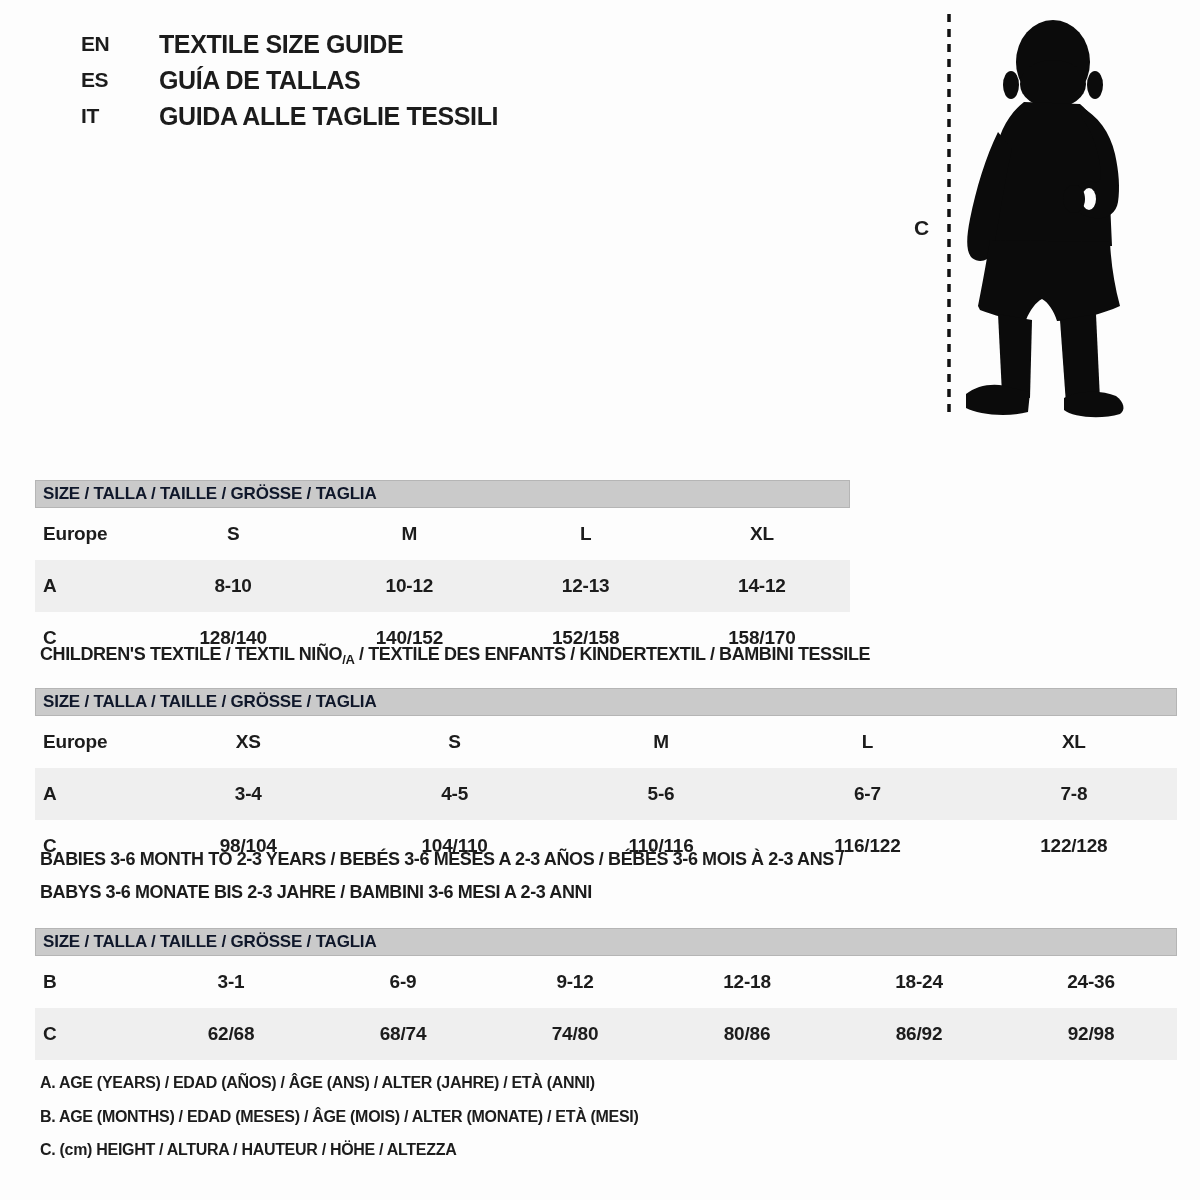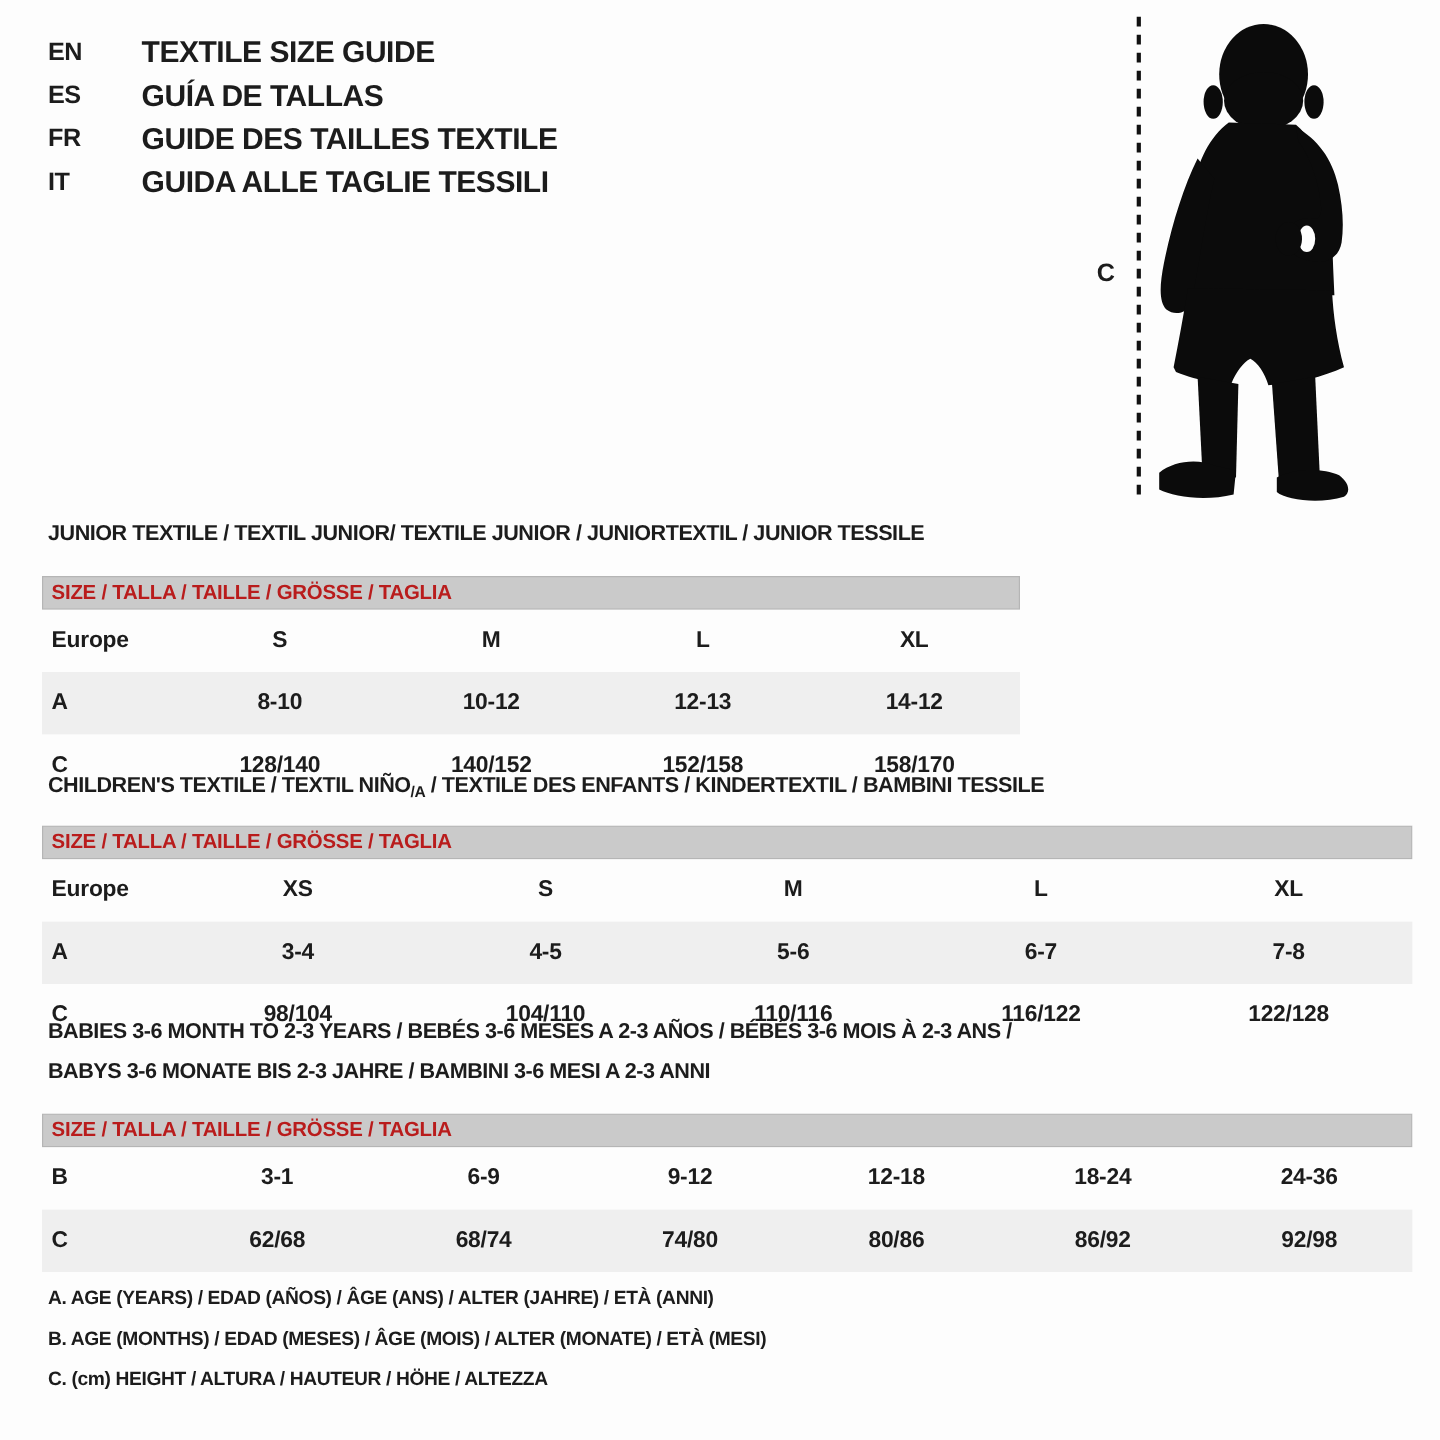--- a/index.html
+++ b/index.html
@@ -6,42 +6,42 @@
   .canvas {
     position:relative;
     width:1200px; height:1200px;
     background:#fdfdfd;
     font-family:"Liberation Sans", sans-serif;
     color:#1c1c1c;
     overflow:hidden;
   }
   
   .lang-list { position:absolute; left:40px; top:26px; }
-  .lang-row { display:flex; align-items:center; height:36px; }
+  .lang-row { display:flex; align-items:center; height:36px;margin-left:41px; }
   .lang-code { width:78px; font-weight:bold; font-size:21px; letter-spacing:-0.4px; }
   .lang-label { font-weight:bold; font-size:25px; letter-spacing:-0.4px; white-space:nowrap; }
 
   
   .measure-line { position:absolute; left:944px; top:10px; }
   .measure-label { position:absolute; left:914px; top:216px; font-size:21px; font-weight:bold; }
   .silhouette { position:absolute; left:960px; top:14px; }
 
   
   .sec-title {
     position:absolute; left:40px;
     font-size:18px; font-weight:bold; letter-spacing:-0.4px;
     white-space:nowrap; line-height:33px;
   }
   .sub { font-size:13px; vertical-align:-4px; }
 
   
   .size-table { position:absolute; left:35px; }
   .band {
     height:28px; display:flex; align-items:center;
-    background:#cacaca; color:#b91c1c;
+    background:#cacaca; color:#0f172a;
     font-size:17px; font-weight:bold; letter-spacing:-0.2px;
     padding-left:8px; box-sizing:border-box;
     box-shadow: inset 0 0 0 1px rgba(0,0,0,0.10);
   }
   .t-row { display:flex; align-items:center; height:52px;
            font-size:19px; font-weight:bold; letter-spacing:-0.2px; }
   .t-row.stripe { background:#efefef; }
   .t-label { width:110px; padding-left:8px; box-sizing:border-box; }
   .t-val { flex:1; text-align:center; }
 
@@ -56,24 +56,20 @@
 <div class="canvas">
 
   <div class="lang-list">
     <div class="lang-row">
       <span class="lang-code">EN</span>
       <span class="lang-label">TEXTILE SIZE GUIDE</span>
     </div>
     <div class="lang-row">
       <span class="lang-code">ES</span>
       <span class="lang-label">GUÍA DE TALLAS</span>
-    </div>
-    <div class="lang-row">
-      <span class="lang-code">FR</span>
-      <span class="lang-label">GUIDE DES TAILLES TEXTILE</span>
     </div>
     <div class="lang-row">
       <span class="lang-code">IT</span>
       <span class="lang-label">GUIDA ALLE TAGLIE TESSILI</span>
     </div>
   </div>
 
   <svg class="measure-line" width="10" height="412">
     <line x1="5" y1="4" x2="5" y2="408" stroke="#111" stroke-width="3.5" stroke-dasharray="8 7"></line>
   </svg>
@@ -98,21 +94,20 @@
       <path d="M30,226 C26,250 22,272 18,292 L20,296 C40,304 58,306 66,306 C70,296 76,288 82,285 C88,288 94,297 97,307 C120,306 142,300 160,292 C154,270 151,248 150,228 Z"></path>
 
       <path d="M38,300 L72,306 L70,384 L42,380 Z"></path>
       <path d="M100,306 L136,300 L140,386 L106,390 Z"></path>
 
       <path d="M6,380 C18,370 38,368 52,374 L70,378 L68,398 C44,404 18,400 6,394 Z"></path>
       <path d="M104,384 C118,376 142,376 156,382 C164,388 166,396 160,400 C140,406 112,403 104,396 Z"></path>
     </g>
   </svg>
 
-  <div class="sec-title" style="top:428px">JUNIOR TEXTILE / TEXTIL JUNIOR/ TEXTILE JUNIOR / JUNIORTEXTIL / JUNIOR TESSILE</div>
   <div class="size-table" style="top:480px; width:815px">
     <div class="band">SIZE / TALLA / TAILLE / GRÖSSE / TAGLIA</div>
     <div class="t-row">
       <span class="t-label">Europe</span>
       <span class="t-val">S</span>
       <span class="t-val">M</span>
       <span class="t-val">L</span>
       <span class="t-val">XL</span>
     </div>
     <div class="t-row stripe">

